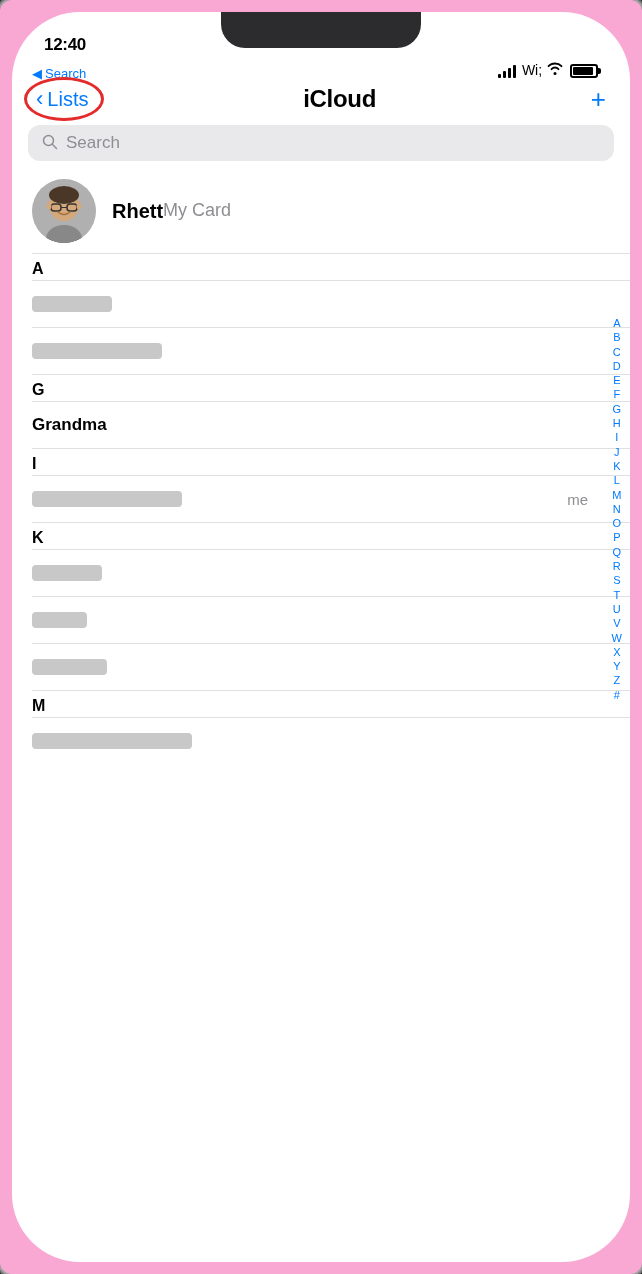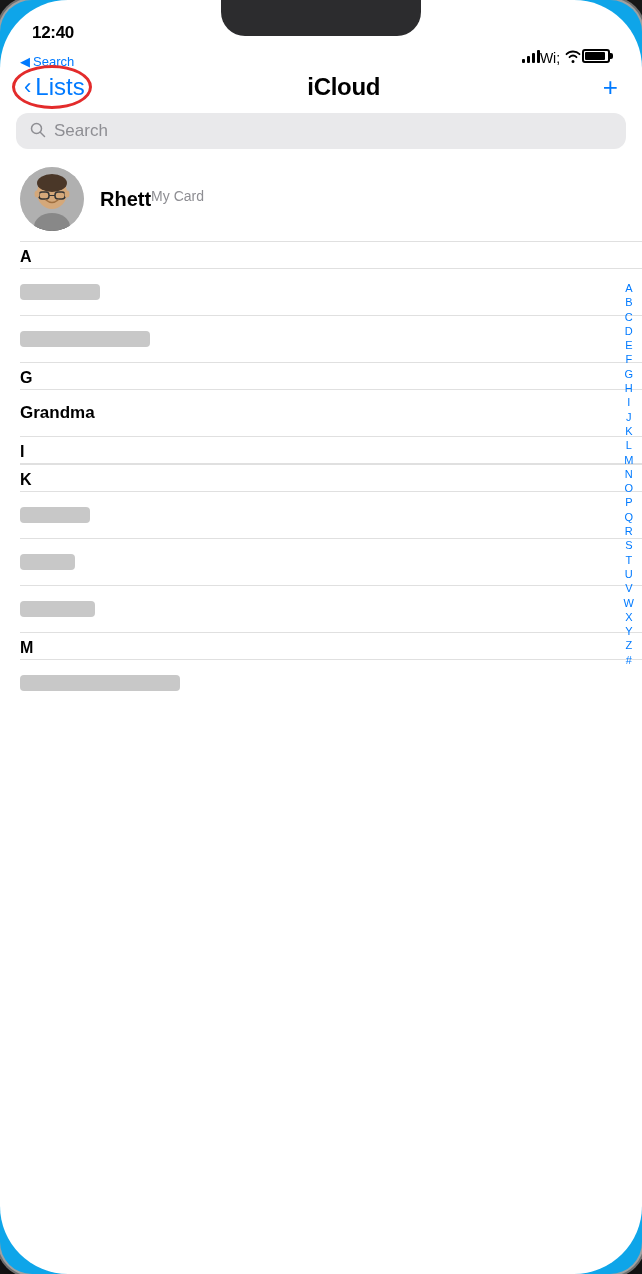--- a/index.html
+++ b/index.html
@@ -9,22 +9,23 @@
       display: flex;
       justify-content: center;
       align-items: center;
       min-height: 100vh;
       font-family: -apple-system, 'SF Pro Text', 'Helvetica Neue', sans-serif;
     }
 
     .phone-shell {
       width: 642px;
       height: 1274px;
-      background: #0ea5e9;
-      border-radius: 32px;
+      background: #f9a8d4;
+      border-radius: 12px;
+      padding: 12px;
       box-shadow:
         0 0 0 2px #a0a0a0,
         0 0 0 4px #6e6e6e,
         0 20px 60px rgba(0,0,0,0.8);
       position: relative;
     }
 
     .phone-inner {
       width: 100%;
       height: 100%;
@@ -60,21 +61,22 @@
 
     .status-time {
       font-size: 17px;
       font-weight: 600;
       color: #000;
       letter-spacing: -0.3px;
     }
 
     .status-icons {
       display: flex;
-      align-items: flex-start;
+      align-items: flex-end;
+      gap: 6px;
       margin-top: 48px;
     }
 
     .signal-bars {
       display: flex;
       align-items: flex-end;
       gap: 2px;
       height: 14px;
     }
 
@@ -156,21 +158,21 @@
       transform: translateY(-50%);
       width: 80px;
       height: 44px;
       border: 3px solid #e32b2b;
       border-radius: 50%;
       pointer-events: none;
     }
 
     .nav-back-label {
       color: #007aff;
-      font-size: 24px;
+      font-size: 20px;
       font-weight: 400;
     }
 
     .nav-title {
       color: #000;
       font-size: 24px;
       font-weight: 600;
       letter-spacing: -0.3px;
     }
 
@@ -228,21 +230,21 @@
       flex-direction: row;
     }
 
     .my-card-name {
       font-size: 20px;
       font-weight: 600;
       color: #000;
     }
 
     .my-card-label {
-      font-size: 14px;
+      font-size: 18px;
       color: #8e8e93;
     }
 
     .divider {
       height: 1px;
       background: #e0e0e0;
       margin-left: 20px;
     }
 
     
@@ -425,20 +427,24 @@
 
         <div class="section-header">G</div>
         <div class="section-divider"></div>
         <div class="contact-row">
           <span class="contact-name bold">Grandma</span>
         </div>
         <div class="section-divider"></div>
 
         <div class="section-header">I</div>
         <div class="section-divider"></div>
+        <div class="contact-row">
+          <span class="contact-name-blurred" style="width:150px;"></span>
+          <span class="me-badge">me</span>
+        </div>
         <div class="section-divider"></div>
 
         <div class="section-header">K</div>
         <div class="section-divider"></div>
         <div class="contact-row">
           <span class="contact-name-blurred" style="width:70px;"></span>
         </div>
         <div class="section-divider"></div>
         <div class="contact-row">
           <span class="contact-name-blurred" style="width:55px;"></span>

